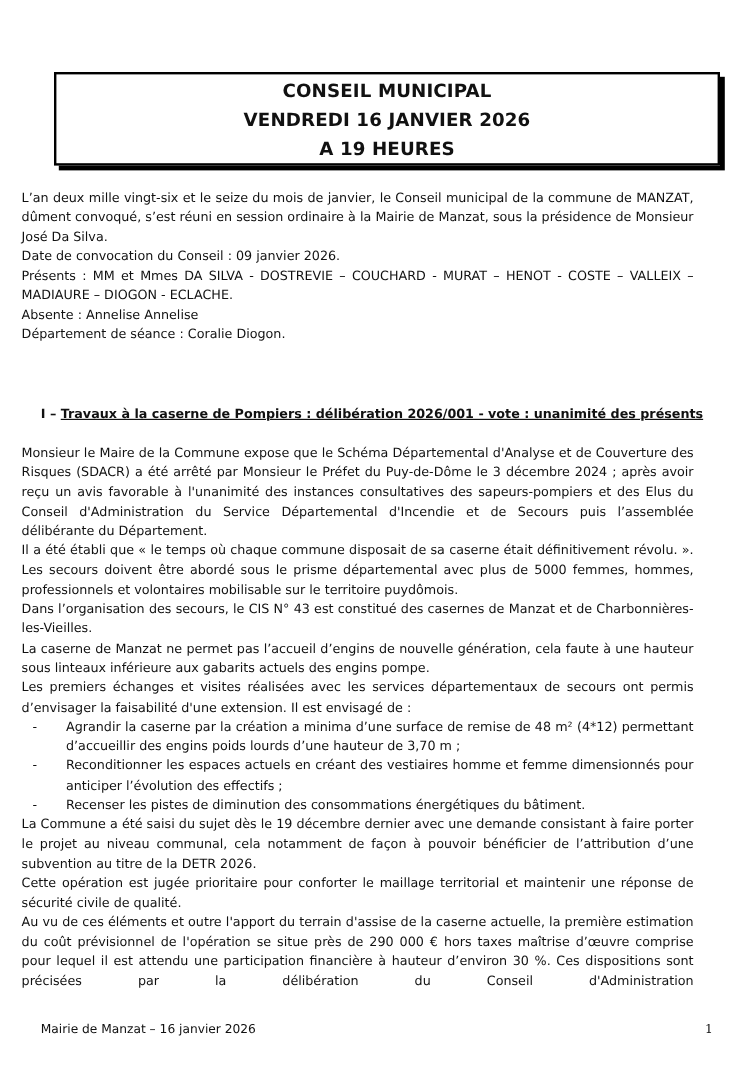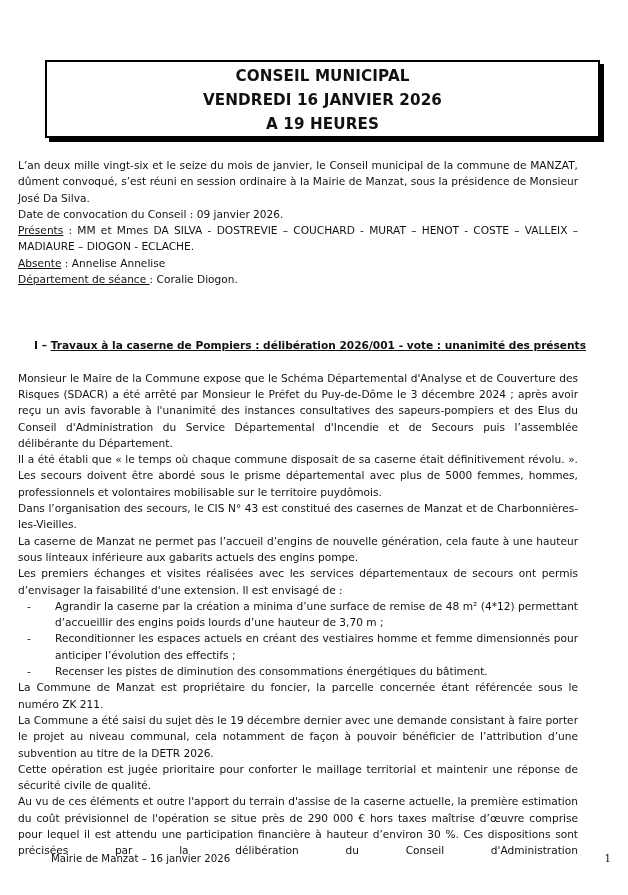--- a/index.html
+++ b/index.html
@@ -10,30 +10,30 @@
   .title-box { position: absolute; left: 45px; top: 60px; width: 551px; height: 74px;
                border: 2px solid #000; box-shadow: 4px 4px 0 #000; background: #fff; }
   .title-line { text-align: center; font-weight: bold; font-size: 15.2px; line-height: 24px;
                 letter-spacing: 0.1px; }
   .title-box .title-line:first-child { margin-top: 2px; }
 
   .body { position: absolute; left: 18px; top: 157px; width: 560px;
           font-size: 10.6px; line-height: 16.3px; }
   .p { margin: 0; text-align: justify; }
   .p.last-line-justify { text-align-last: justify; }
-  .u { text-decoration: underline; }
+  .u { }
   .gap { height: 34px; }
   .heading { font-weight: bold; margin: 16px; font-size: 10.6px; line-height: 16.3px; white-space: nowrap; }
   .heading .u { text-decoration: underline; }
 
   ul.bullets { list-style: none; margin: 0; padding: 0; }
   ul.bullets li { position: relative; padding-left: 37px; text-align: justify; }
   ul.bullets li .dash { position: absolute; left: 9px; top: 0; }
 
-  .footer { position: absolute; left: 51px; top: 852px; width: 560px; font-size: 10.2px;
+  .footer { position: absolute; left: 34px; top: 852px; width: 560px; font-size: 10.2px;
             line-height: 14px; display: flex; justify-content: space-between; align-items: flex-end; }
   .footer .pg { font-family: "DejaVu Serif", serif; }
 </style>
 </head>
 <body>
 
 <div class="page">
 
   <div class="title-box">
     <div class="title-line">CONSEIL MUNICIPAL</div>
@@ -57,21 +57,20 @@
     <p class="p">Dans l’organisation des secours, le CIS N° 43 est constitué des casernes de Manzat et de Charbonnières-les-Vieilles.</p>
     <p class="p">La caserne de Manzat ne permet pas l’accueil d’engins de nouvelle génération, cela faute à une hauteur sous linteaux inférieure aux gabarits actuels des engins pompe.</p>
     <p class="p">Les premiers échanges et visites réalisées avec les services départementaux de secours ont permis d’envisager la faisabilité d'une extension. Il est envisagé de :</p>
 
     <ul class="bullets">
       <li><span class="dash">-</span><span>Agrandir la caserne par la création a minima d’une surface de remise de 48 m² (4*12) permettant d’accueillir des engins poids lourds d’une hauteur de 3,70 m ;</span></li>
       <li><span class="dash">-</span><span>Reconditionner les espaces actuels en créant des vestiaires homme et femme dimensionnés pour anticiper l’évolution des effectifs ;</span></li>
       <li><span class="dash">-</span><span>Recenser les pistes de diminution des consommations énergétiques du bâtiment.</span></li>
     </ul>
 
-    <p class="p">La Commune de Manzat est propriétaire du foncier, la parcelle concernée étant référencée sous le numéro ZK 211.</p>
     <p class="p">La Commune a été saisi du sujet dès le 19 décembre dernier avec une demande consistant à faire porter le projet au niveau communal, cela notamment de façon à pouvoir bénéficier de l’attribution d’une subvention au titre de la DETR 2026.</p>
     <p class="p">Cette opération est jugée prioritaire pour conforter le maillage territorial et maintenir une réponse de sécurité civile de qualité.</p>
     <p class="p last-line-justify">Au vu de ces éléments et outre l'apport du terrain d'assise de la caserne actuelle, la première estimation du coût prévisionnel de l'opération se situe près de 290 000 € hors taxes maîtrise d’œuvre comprise pour lequel il est attendu une participation financière à hauteur d’environ 30 %. Ces dispositions sont précisées par la délibération du Conseil d'Administration</p>
   </div>
 
   <div class="footer">
     <span>Mairie de Manzat – 16 janvier 2026</span>
     <span class="pg">1</span>
   </div>
 </div>

